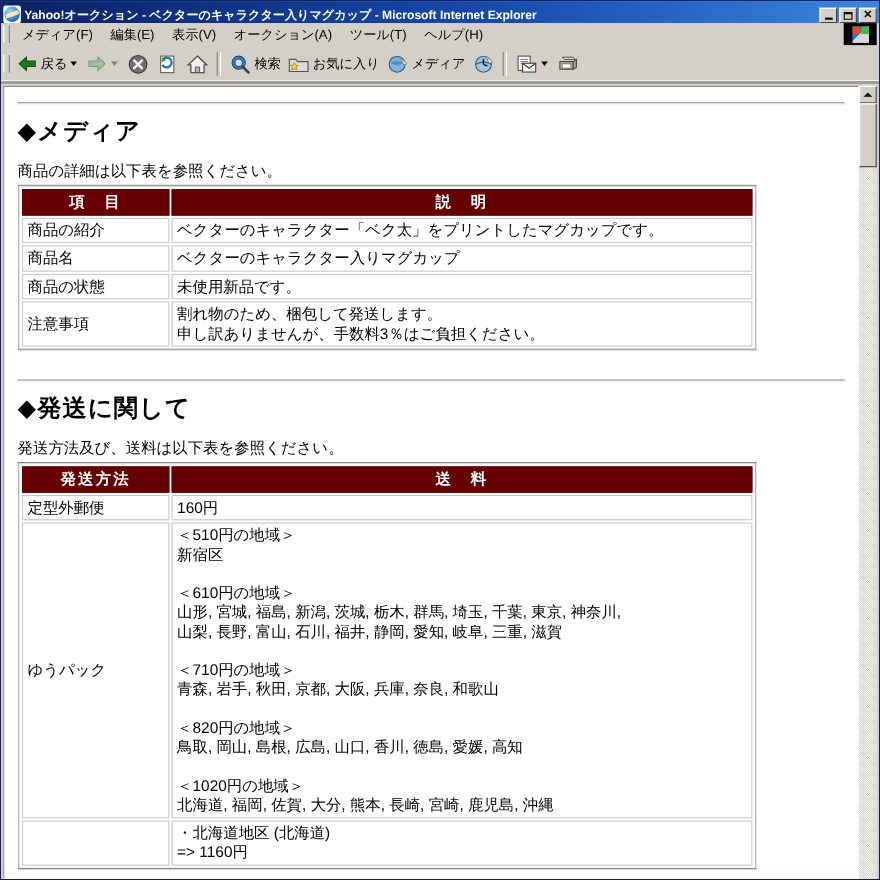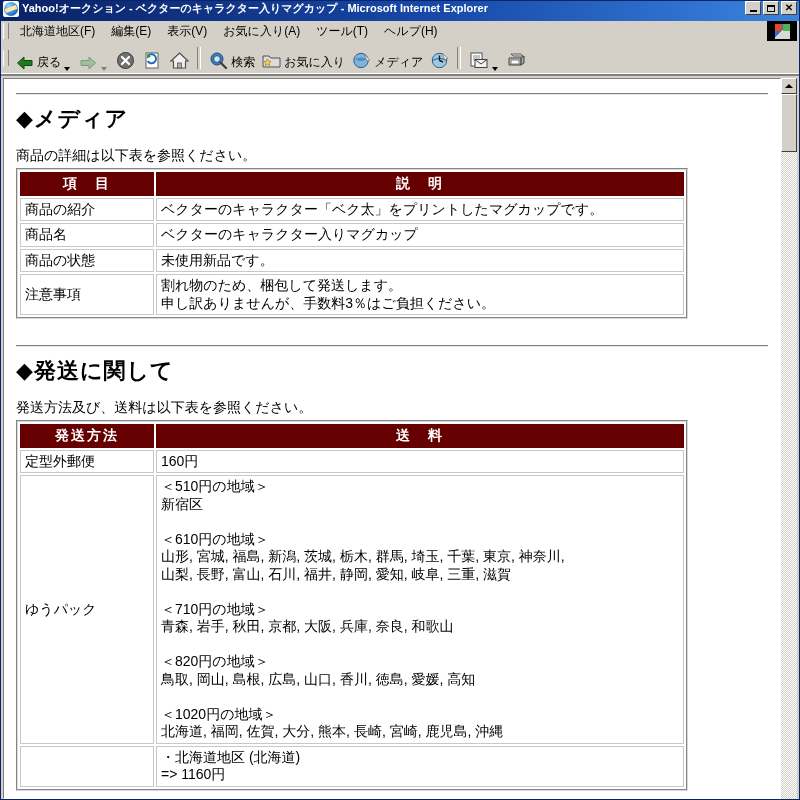--- a/index.html
+++ b/index.html
@@ -14,21 +14,21 @@
     width: 800px; height: 800px;
     background: #d4d0c8;
     border: 1px solid #0a246a;
     box-sizing: border-box;
     display: flex; flex-direction: column;
   }
   
   .titlebar {
     height: 20px; flex: 0 0 20px;
     background: linear-gradient(to right, #0a246a 0%, #0a246a 4%, #1849a9 55%, #3a84e0 100%);
-    display: flex; align-items: flex-start;
+    display: flex; align-items: flex-end;
     padding: 0 2px 0 2px;
     box-sizing: border-box;
   }
   .title-icon {
     width: 16px; height: 16px; margin-right: 3px;
     flex: 0 0 16px;
     background: #ffffff;
     border-radius: 2px;
     position: relative; overflow: hidden;
   }
@@ -111,21 +111,21 @@
 
   
   .toolbar {
     flex: 0 0 32px; height: 32px;
     background: #d4d0c8;
     display: flex; align-items: center;
     border-bottom: 1px solid #808080;
     box-shadow: inset 0 -2px 0 -1px #ffffff;
   }
   .tb-item {
-    display: flex; align-items: flex-end;
+    display: flex; align-items: center;
     height: 26px;
     padding: 0 3px;
     font-size: 12px; color: #000;
     white-space: nowrap;
   }
   .tb-sep {
     width: 2px; height: 22px; margin: 0 4px;
     border-left: 1px solid #808080;
     border-right: 1px solid #ffffff;
     flex: 0 0 2px;
@@ -286,24 +286,24 @@
           </div>
       </div>
       <div class="tbtn">
         <div class="g">✕</div>
       </div>
     </div>
   </div>
 
   <div class="menubar">
     <div class="grip"></div>
-    <div class="menu-item">北海道地区(F)</div>
+    <div class="menu-item">メディア(F)</div>
     <div class="menu-item">編集(E)</div>
     <div class="menu-item">表示(V)</div>
-    <div class="menu-item">お気に入り(A)</div>
+    <div class="menu-item">オークション(A)</div>
     <div class="menu-item">ツール(T)</div>
     <div class="menu-item">ヘルプ(H)</div>
     <div class="ie-logo-box">
       <div class="ie-logo"></div>
     </div>
   </div>
 
   <div class="toolbar">
     <div class="grip"></div>
 

